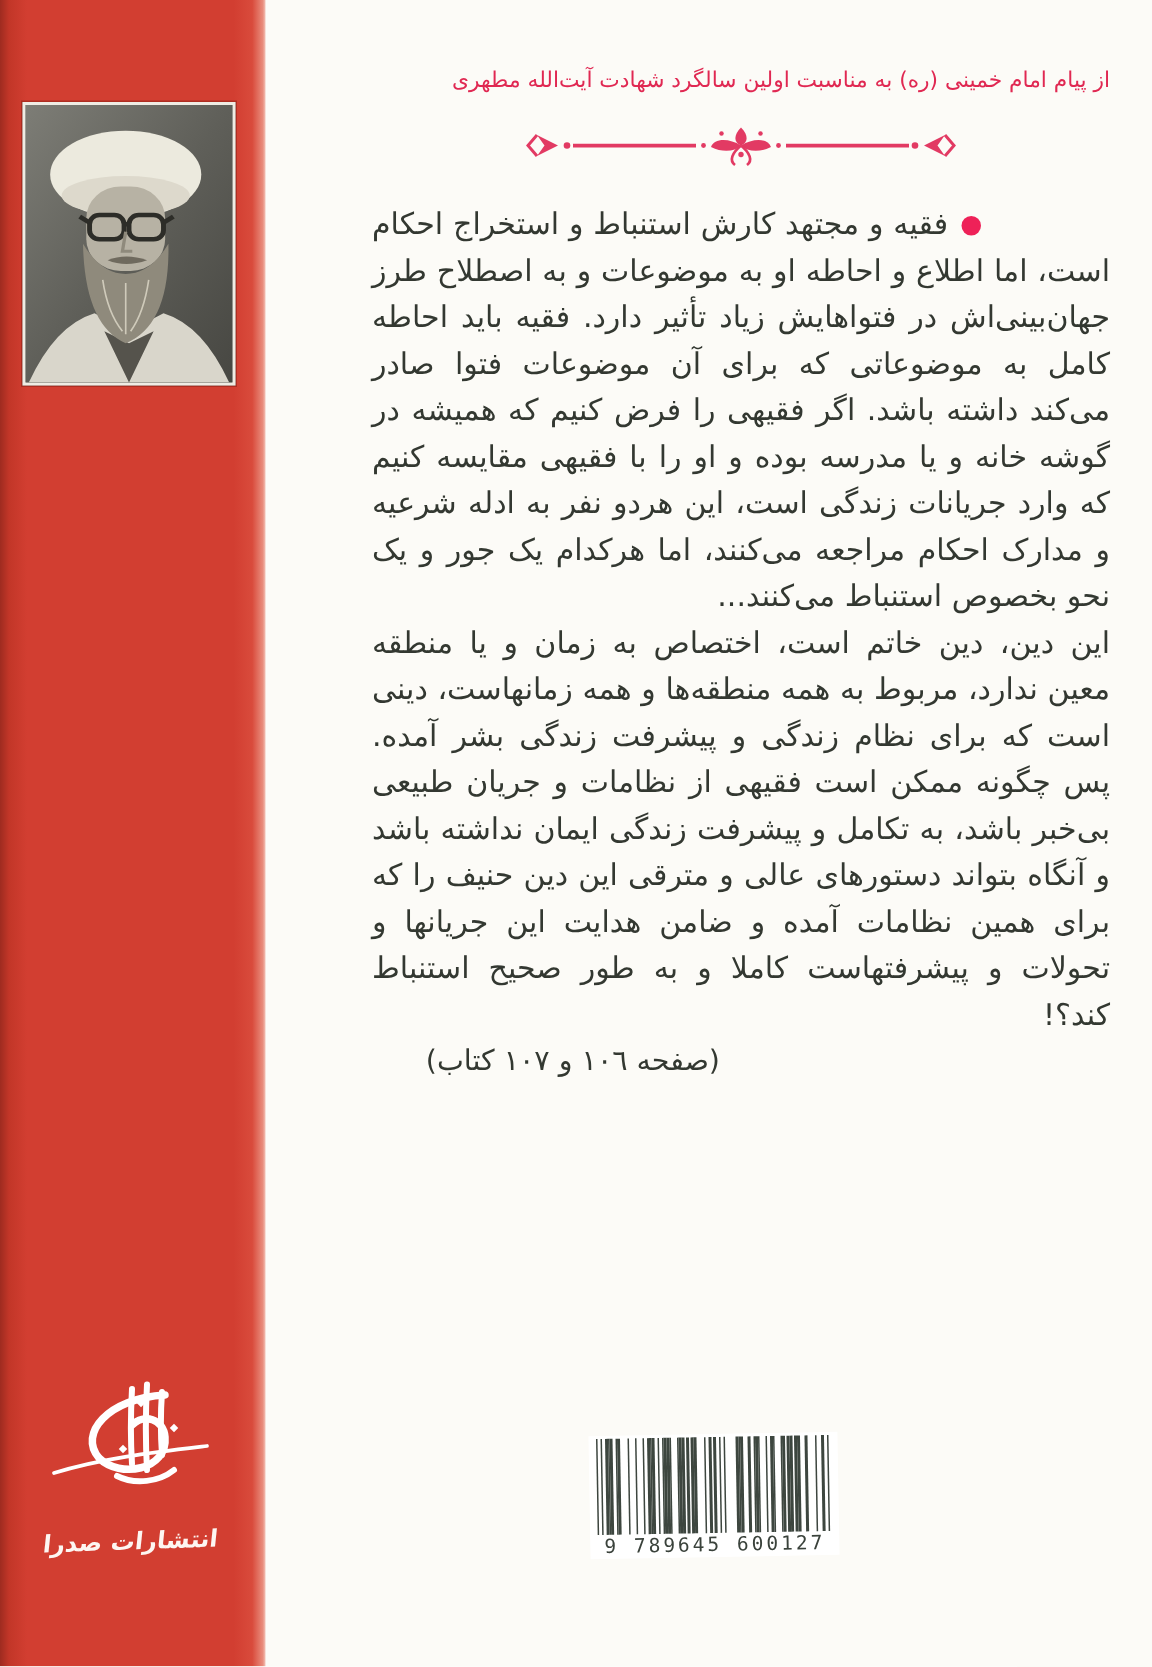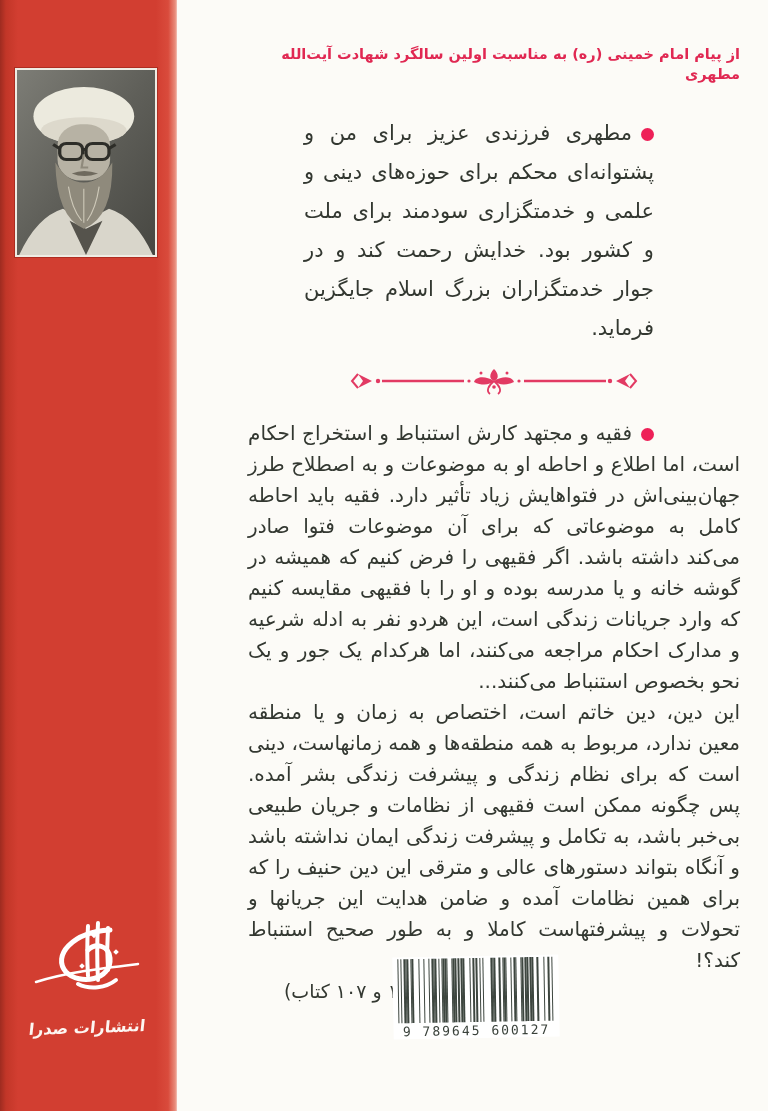--- a/index.html
+++ b/index.html
@@ -13,21 +13,21 @@
     background:#6b6b65;border:2px solid #efece4;box-shadow:0 0 0 1px rgba(120,20,10,.4);}
   .photo-frame svg{display:block;width:100%;height:100%;}
 
   .logo{position:absolute;left:12px;top:920px;width:150px;text-align:center;color:#fff;}
   .logo svg{display:block;margin:0 auto;}
   .logo-text{margin-top:6px;font-size:16px;color:#fdf6f2;transform:skewX(-8deg) rotate(-2deg);
     letter-spacing:1px;font-weight:bold;}
 
   
   .content{position:absolute;left:248px;top:0;width:492px;direction:rtl;color:#333831;}
-  .header-line{padding-top:44px;text-align:right;font-size:14.5px;font-weight:bold;color:#e02852;line-height:20px;}
+  .header-line{padding-top:44px;text-align:right;font-size:14.5px;font-weight:normal;color:#e02852;line-height:20px;}
 
   p.q{margin:0;text-align:justify;font-size:20px;line-height:31px;}
   p.q1{margin:30px 86px 0 56px;font-size:21px;line-height:39px;}
   p.q2{margin:20px 0 0 0;text-indent:86px;}
   p.q3{margin:0;}
   .bullet{display:inline-block;width:13px;height:13px;border-radius:50%;background:#ee2158;
     margin-left:9px;vertical-align:-1px;}
   .pageref{margin:0 260px 0 0;font-size:19px;line-height:31px;text-align:right;white-space:nowrap;}
 
   .ornament{width:292px;margin:16px auto 0 auto;color:#e23a63;}
@@ -103,21 +103,20 @@
           <rect x="82" y="30" width="4" height="4" transform="rotate(45 84 32)"></rect>
         </g>
       </svg>
       <div class="logo-text">انتشارات صدرا</div>
     </div>
   </div>
 
   <div class="content">
     <div class="header-line">از پیام امام خمینی (ره) به مناسبت اولین سالگرد شهادت آیت‌الله مطهری</div>
 
-    <p class="q q1"><span class="bullet"></span><span>مطهری فرزندی عزیز برای من و پشتوانه‌ای محکم برای حوزه‌های دینی و علمی و خدمتگزاری سودمند برای ملت و کشور بود. خدایش رحمت کند و در جوار خدمتگزاران بزرگ اسلام جایگزین فرماید.</span></p>
 
     <div class="ornament">
       <svg viewBox="0 0 292 34">
         <g stroke="currentColor" fill="currentColor">
 
           <path d="M24 17 L10 10 L15 17 L10 24 Z" stroke-width="0"></path>
           <path d="M10 10 L4 17 L10 24" fill="none" stroke-width="2"></path>
           <circle cx="30" cy="17" r="2.2" stroke-width="0"></circle>
           <line x1="34" y1="17" x2="116" y2="17" stroke-width="2.5"></line>
           <circle cx="121" cy="17" r="1.6" stroke-width="0"></circle>

